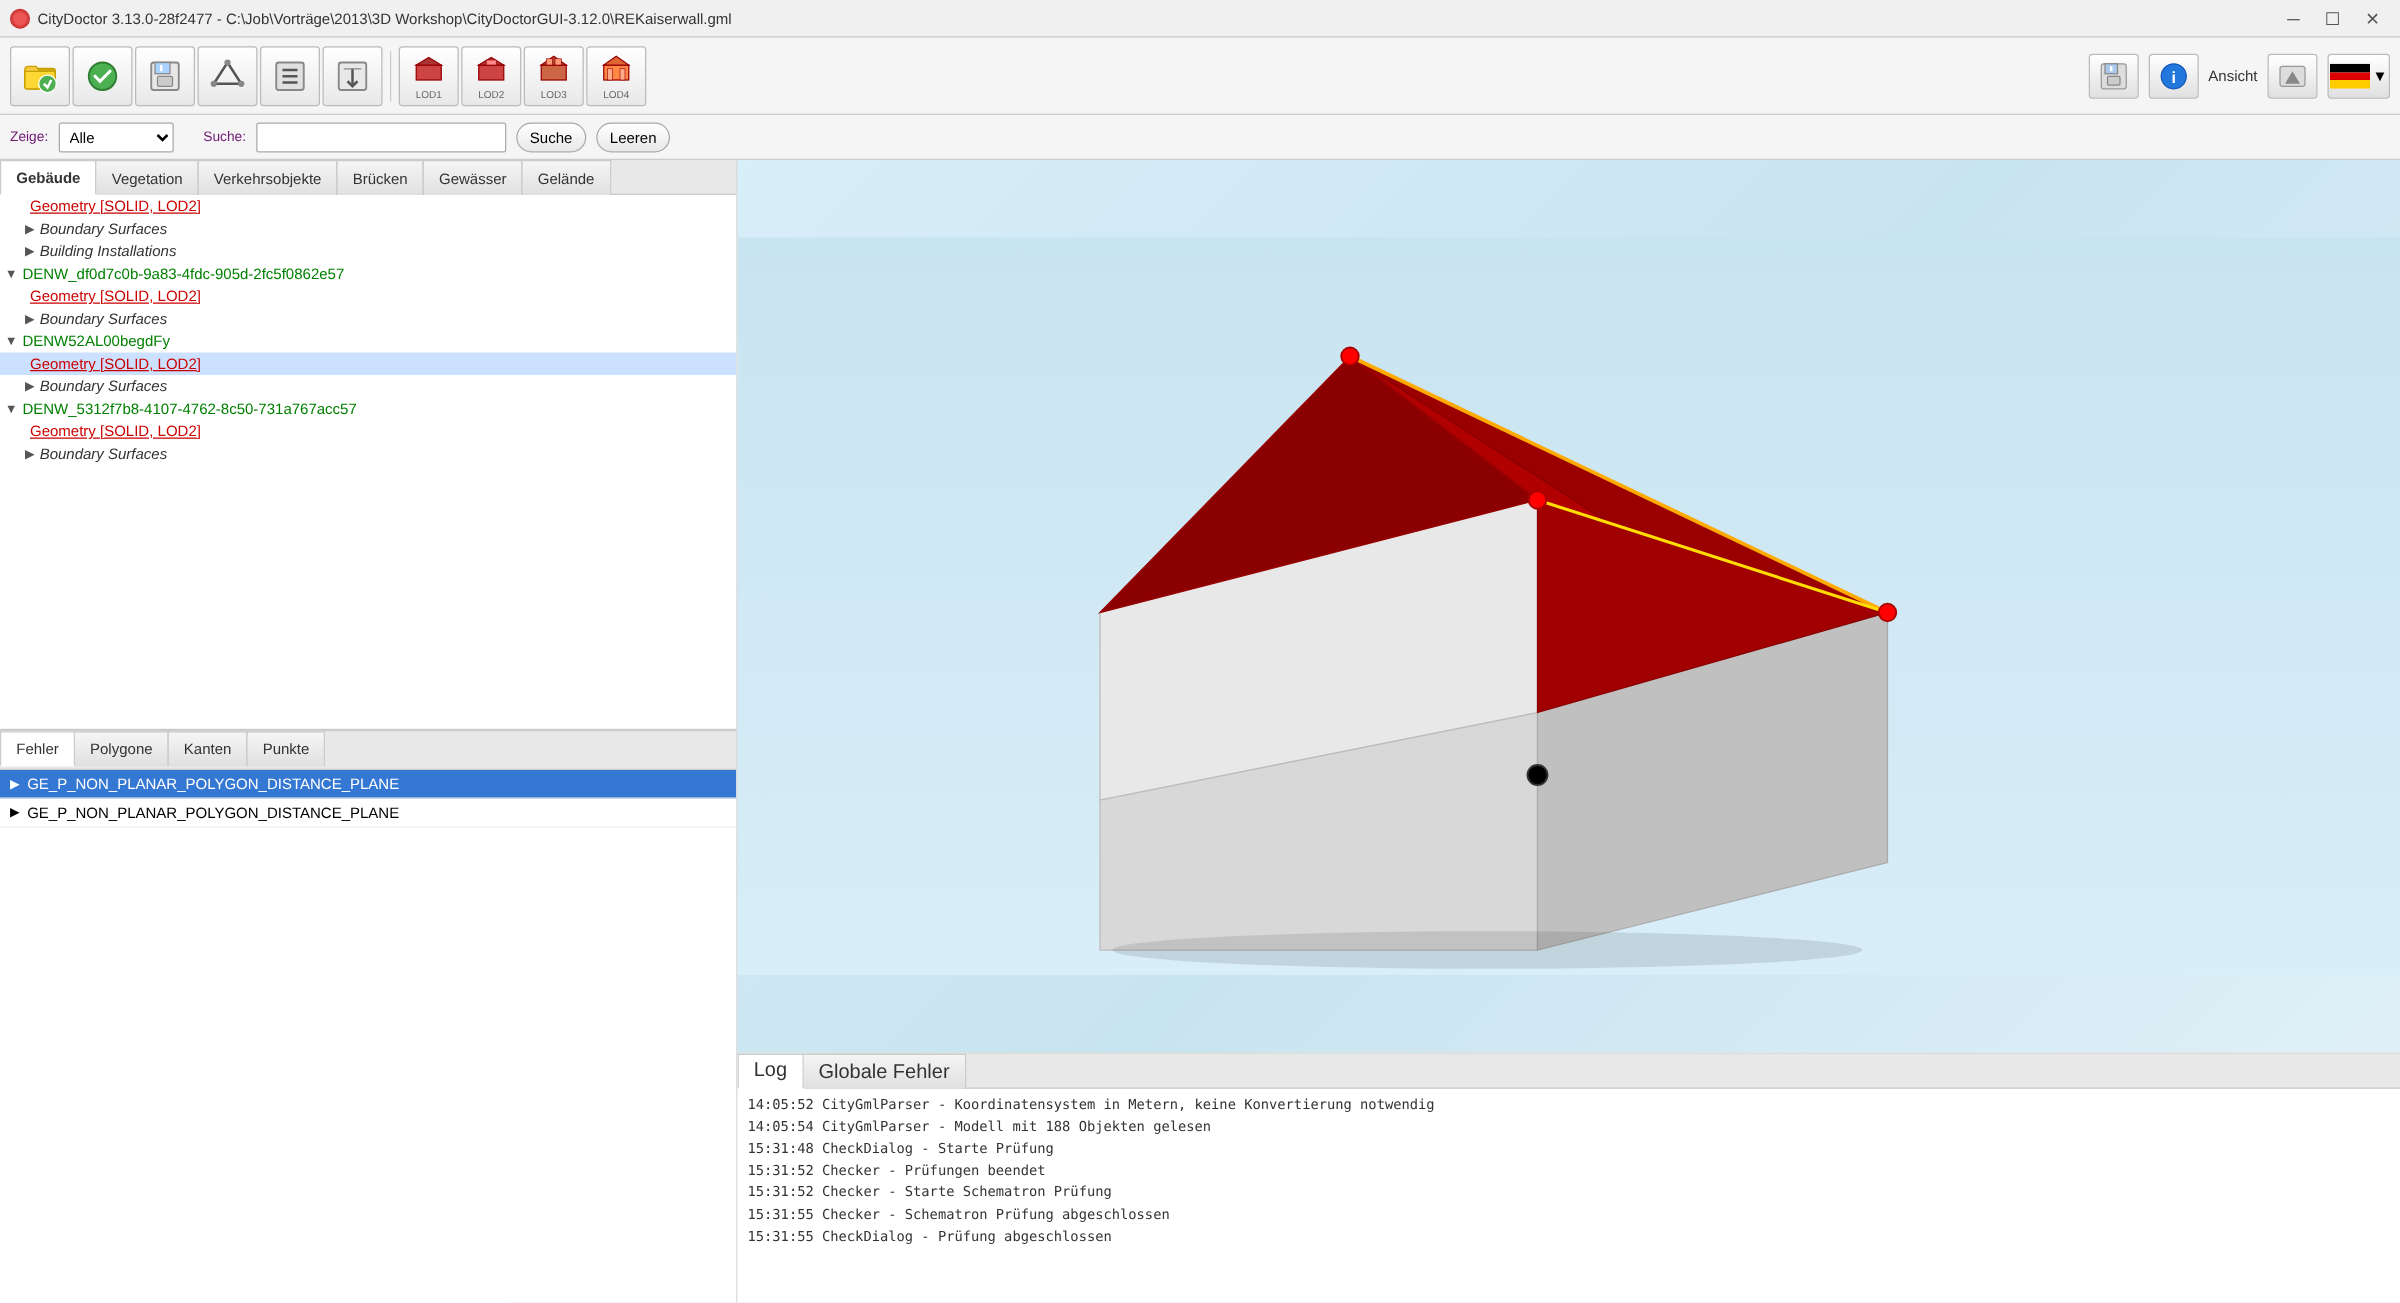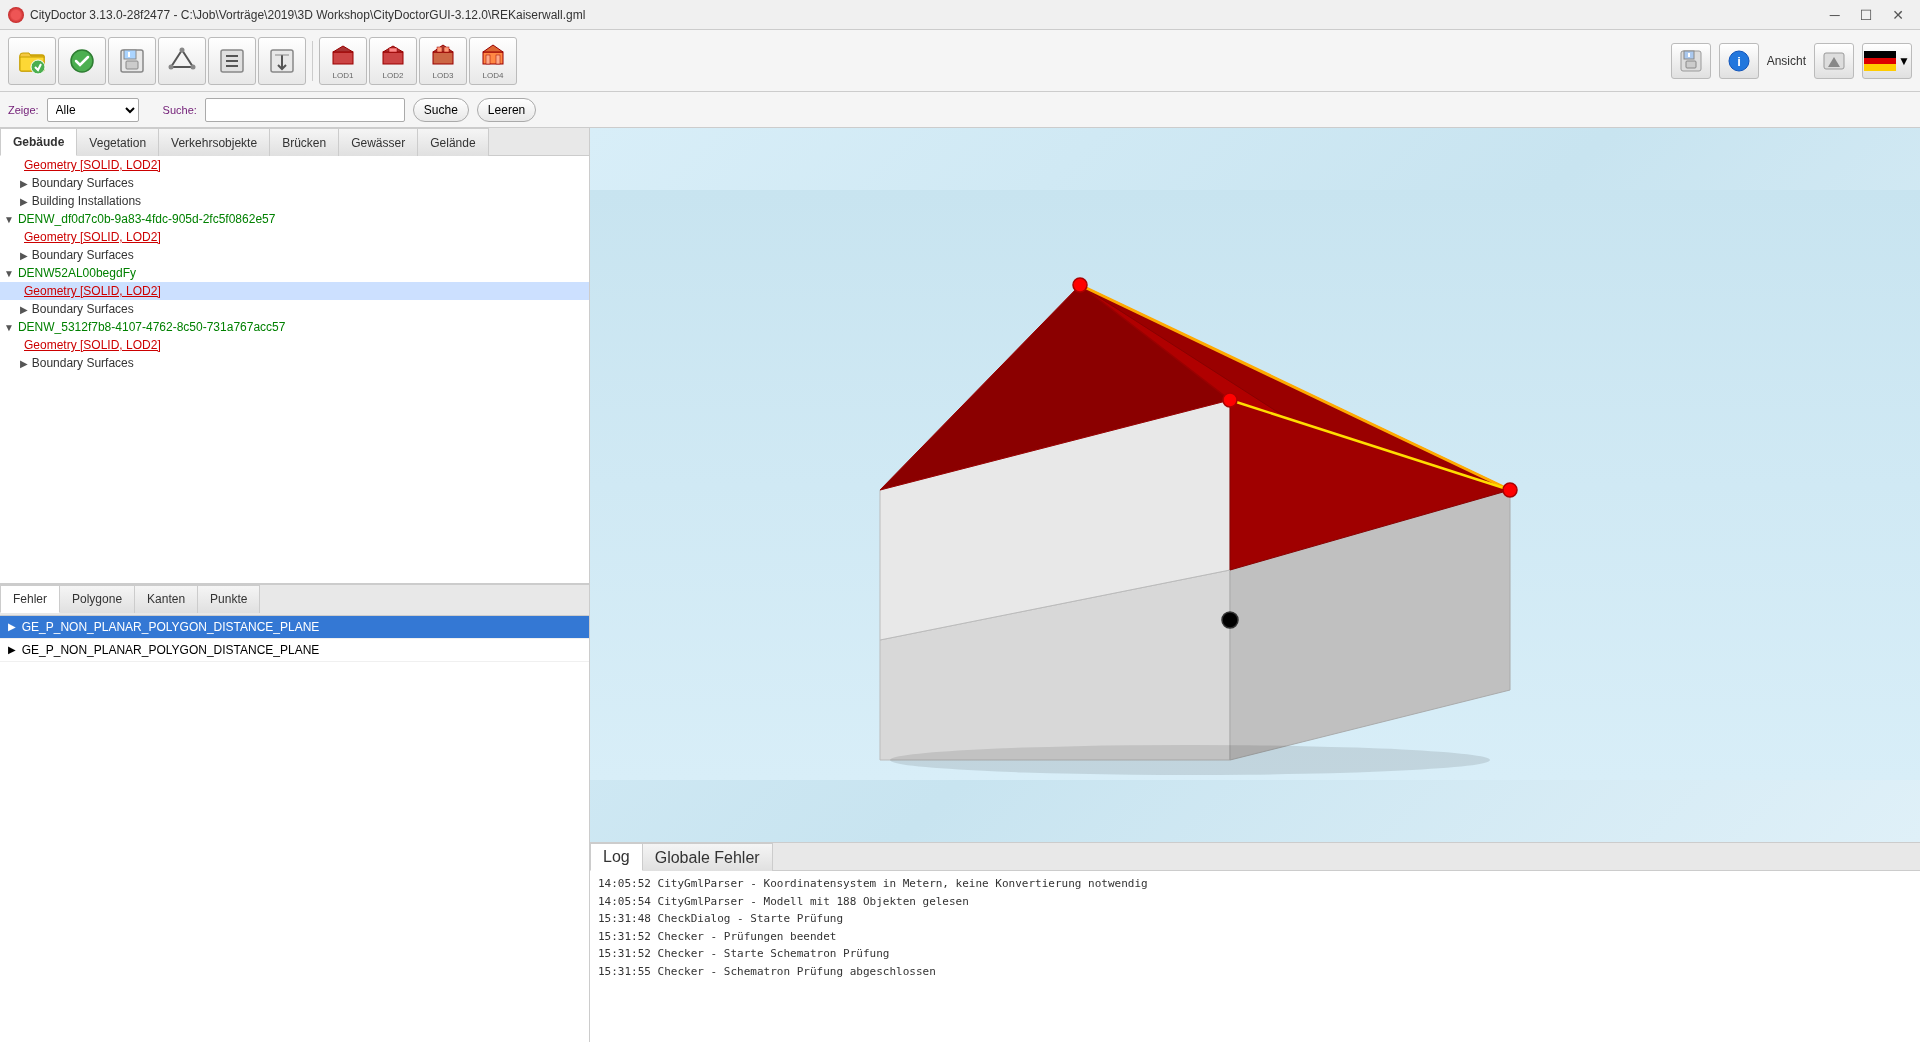--- a/index.html
+++ b/index.html
@@ -174,21 +174,21 @@
       align-items: center;
       cursor: pointer;
       white-space: nowrap;
     }
     .tree-item.selected { background: #cce0ff; }
     .tree-indent-0 { padding-left: 4px; }
     .tree-indent-1 { padding-left: 20px; }
     .tree-toggle { margin-right: 4px; font-size: 10px; color: #555; }
     .tree-text-red { color: #cc0000; text-decoration: underline; }
     .tree-text-green { color: #008000; }
-    .tree-text-default { color: #333; }
+    .tree-text-default { color: #333; font-style: italic; }
 
     
     #bottom-tab-bar {
       display: flex;
       background: #e8e8e8;
       border-top: 1px solid #ccc;
       border-bottom: 1px solid #ccc;
       height: 32px;
     }
     .bottom-tab {
@@ -287,21 +287,21 @@
     
     ::-webkit-scrollbar { width: 12px; }
     ::-webkit-scrollbar-track { background: #f5f5f5; }
     ::-webkit-scrollbar-thumb { background: #bbb; border-radius: 2px; }
   </style>
 </head>
 <body>
 
 <div id="title-bar">
   <div class="app-icon"></div>
-  <span id="title-text">CityDoctor 3.13.0-28f2477 - C:\Job\Vorträge\2019\3D Workshop\CityDoctorGUI-3.12.0\REKaiserwall.gml</span>
+  <span id="title-text">CityDoctor 3.13.0-28f2477 - C:\Job\Vorträge\2013\3D Workshop\CityDoctorGUI-3.12.0\REKaiserwall.gml</span>
   <div id="window-controls">
     <button>─</button>
     <button>☐</button>
     <button id="win-close">✕</button>
   </div>
 </div>
 
 <div id="toolbar">
 
   <button class="toolbar-btn">
@@ -582,16 +582,17 @@
         <div class="log-tab active">Log</div>
         <div class="log-tab">Globale Fehler</div>
       </div>
       <div id="log-content">
         <div>14:05:52 CityGmlParser - Koordinatensystem in Metern, keine Konvertierung notwendig</div>
         <div>14:05:54 CityGmlParser - Modell mit 188 Objekten gelesen</div>
         <div>15:31:48 CheckDialog - Starte Prüfung</div>
         <div>15:31:52 Checker - Prüfungen beendet</div>
         <div>15:31:52 Checker - Starte Schematron Prüfung</div>
         <div>15:31:55 Checker - Schematron Prüfung abgeschlossen</div>
+        <div>15:31:55 CheckDialog - Prüfung abgeschlossen</div>
       </div>
     </div>
   </div>
 </div>
 
 </body></html>

